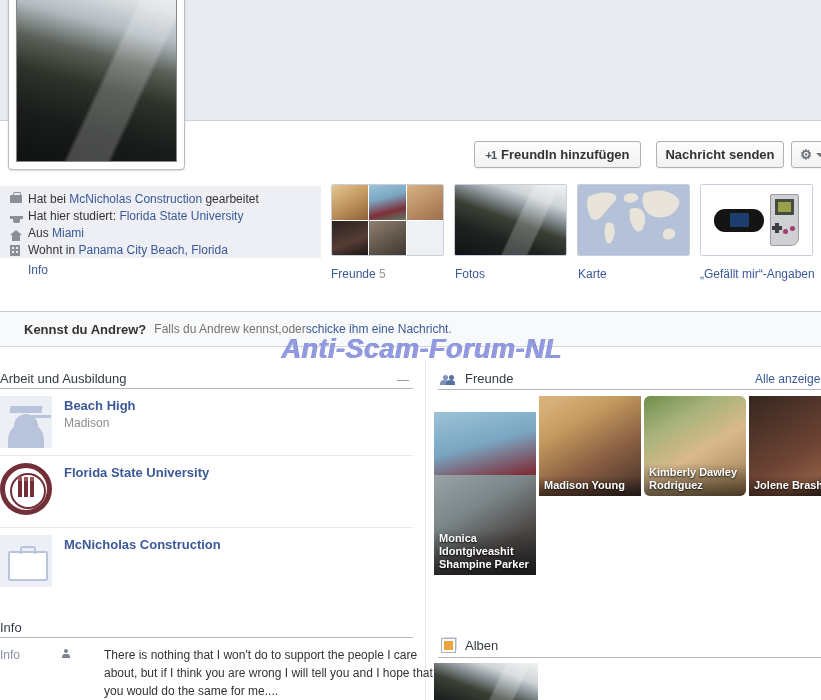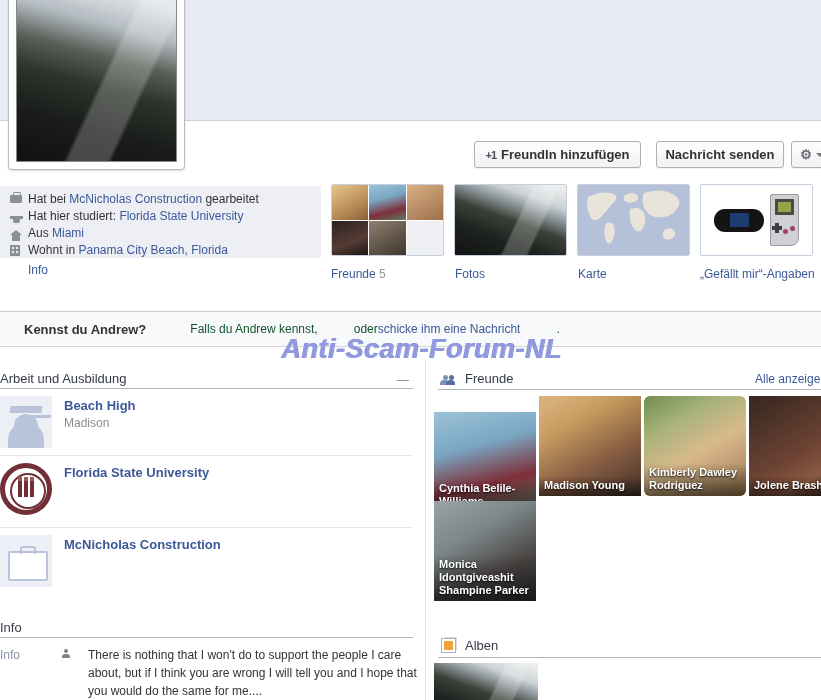--- a/index.html
+++ b/index.html
@@ -86,21 +86,21 @@
   .gb-dpad { position:absolute; left:4px; top:28px; width:4px; height:10px; background:#3c3e44; }
   .gb-dpad::before { content:""; position:absolute; left:-3px; top:3px; width:10px; height:4px; background:#3c3e44; }
   .gb-btns { position:absolute; right:3px; top:31px; width:5px; height:5px; border-radius:50%; background:#a33d6e;
         box-shadow:-7px 3px 0 0 #a33d6e; }
 
   
   .banner { position:absolute; left:0; top:311px; width:821px; height:36px; background:#f8f9fa;
             border-top:1px solid #cbcbcb; border-bottom:1px solid #d6d6d6;
             display:flex; align-items:center; padding-left:24px; white-space:nowrap; }
   .banner b { font-size:13px; color:#333; margin-right:8px; }
-  .banner .gy { color:#14532d;margin-left:36px; }
+  .banner .gy { color:#737373; }
   .watermark { position:absolute; left:281px; top:334px; font-size:27px; font-weight:bold; font-style:italic;
             color:#9098df; text-shadow:0 1px 0 rgba(255,255,255,.55), 1px 0 0 #7d86cf; letter-spacing:.5px; }
 
   
   .vdivider { position:absolute; left:425px; top:360px; width:1px; height:340px; background:#e7e7e7; }
   .sec-h { font-size:13px; font-weight:normal; color:#353b45; }
   .hr-strong { position:absolute; height:1px; background:#b3b6bb; }
   .hr-light  { position:absolute; height:1px; background:#e8e8e8; }
 
   .leftcol-h { position:absolute; left:0; top:371px; width:413px; }
@@ -121,21 +121,21 @@
   .ic-fsu::after { content:""; position:absolute; left:13px; top:13px; width:4px; height:16px; background:#722f37;
         box-shadow:6px 0 0 #722f37, 12px 0 0 #722f37, 0 -4px 0 #9d5a5a, 6px -4px 0 #9d5a5a, 12px -4px 0 #9d5a5a; }
   .ic-case { background:#ecf0f6; position:relative; }
   .ic-case::before { content:""; position:absolute; left:8px; top:16px; width:36px; height:26px; background:#fff;
         border:2px solid #b9c3dc; border-radius:2px; }
   .ic-case::after { content:""; position:absolute; left:20px; top:11px; width:12px; height:6px; border:2px solid #b9c3dc; border-bottom:none; border-radius:3px 3px 0 0; }
 
   .info-h { position:absolute; left:0; top:620px; width:413px; }
   .info-row { position:absolute; left:0; top:646px; width:413px; display:flex; }
   .info-lab { width:62px; color:#8a94a6; font-size:12px; flex:none; padding-top:2px; }
-  .bio-wrap { display:flex; gap:8px;justify-content:space-between; }
+  .bio-wrap { display:flex; gap:24px;justify-content:space-between; }
   .bio-text { width:330px; font-size:12px; line-height:18px; color:#333; }
 
   
   .friends-h-ic { position:absolute; left:440px; top:370px; width:20px; height:15px; }
   .p2 { position:absolute; bottom:0; width:9px; height:5px; background:#7f92bc; border-radius:4px 4px 0 0; }
   .p2::before { content:""; position:absolute; left:2.5px; top:-5px; width:5px; height:5px; border-radius:50%; background:#7f92bc; }
   .p2.front { left:6px; background:#56709f; z-index:2; }
   .p2.front::before { background:#56709f; }
   .p2.back { left:0; }
   .friends-h { position:absolute; left:465px; top:371px; }
@@ -330,21 +330,21 @@
   </div>
   <div class="fcard f2" style="left:539px; top:396px">
     <div class="nm">Madison Young</div>
   </div>
   <div class="fcard f3" style="left:644px; top:396px">
     <div class="nm">Kimberly Dawley Rodriguez</div>
   </div>
   <div class="fcard f4" style="left:749px; top:396px">
     <div class="nm">Jolene Brashe</div>
   </div>
-  <div class="fcard f5" style="left:434px; top:501px">
+  <div class="fcard f5" style="left:434px; top:475px">
     <div class="nm">Monica Idontgiveashit Shampine Parker</div>
   </div>
 
   <div class="albums-h-ic"></div>
   <div class="albums-h sec-h">Alben</div>
   <div class="hr-strong" style="left:438px; top:657px; width:383px"></div>
   <div class="album-photo">
     <div class="ph-boat"></div>
   </div>
 

